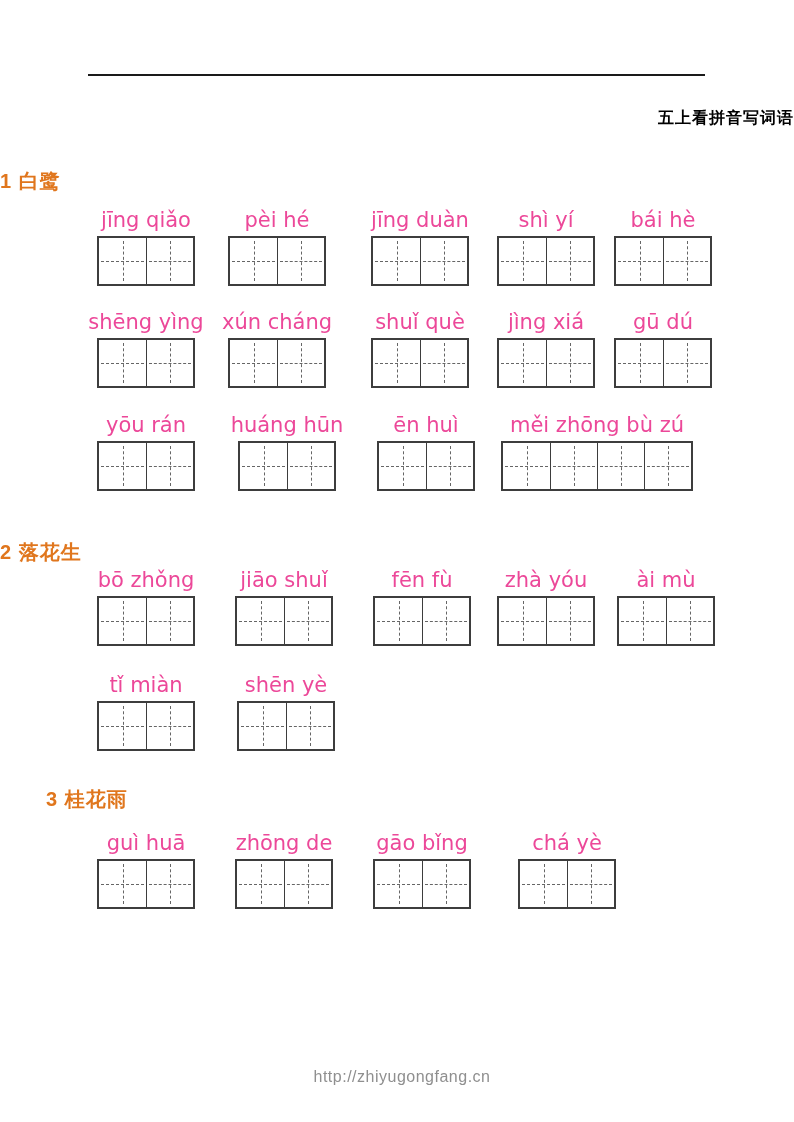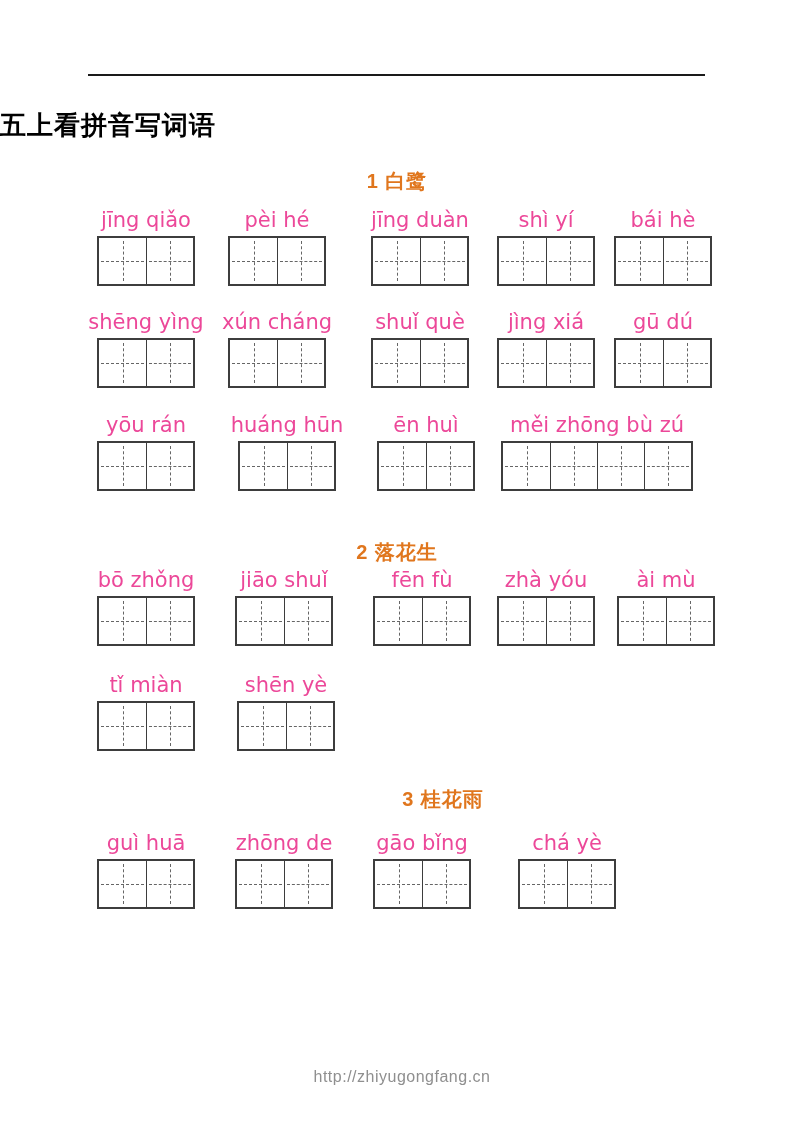--- a/index.html
+++ b/index.html
@@ -18,31 +18,30 @@
     width: 617px;
     height: 0;
     border-top: 2px solid var(--rule, #1a1a1a);
   }
   .title {
     position: absolute;
     top: 108px;
     left: 0;
     width: 794px;
     margin: 0;
-    text-align: left;
-    font-size: 26px;
+    text-align: right;
+    font-size: 16px;
     font-weight: bold;
     letter-spacing: 1px;
     color: #000000;
   }
   .section-heading {
     position: absolute;
     left: 0;
     width: 794px;
-    text-align: center;
     font-size: 20px;
     font-weight: bold;
     letter-spacing: 1px;
     color: var(--accent, #e0761d);
   }
   .word { position: absolute; }
   .pinyin {
     position: absolute;
     top: 0;
     left: 50%;

